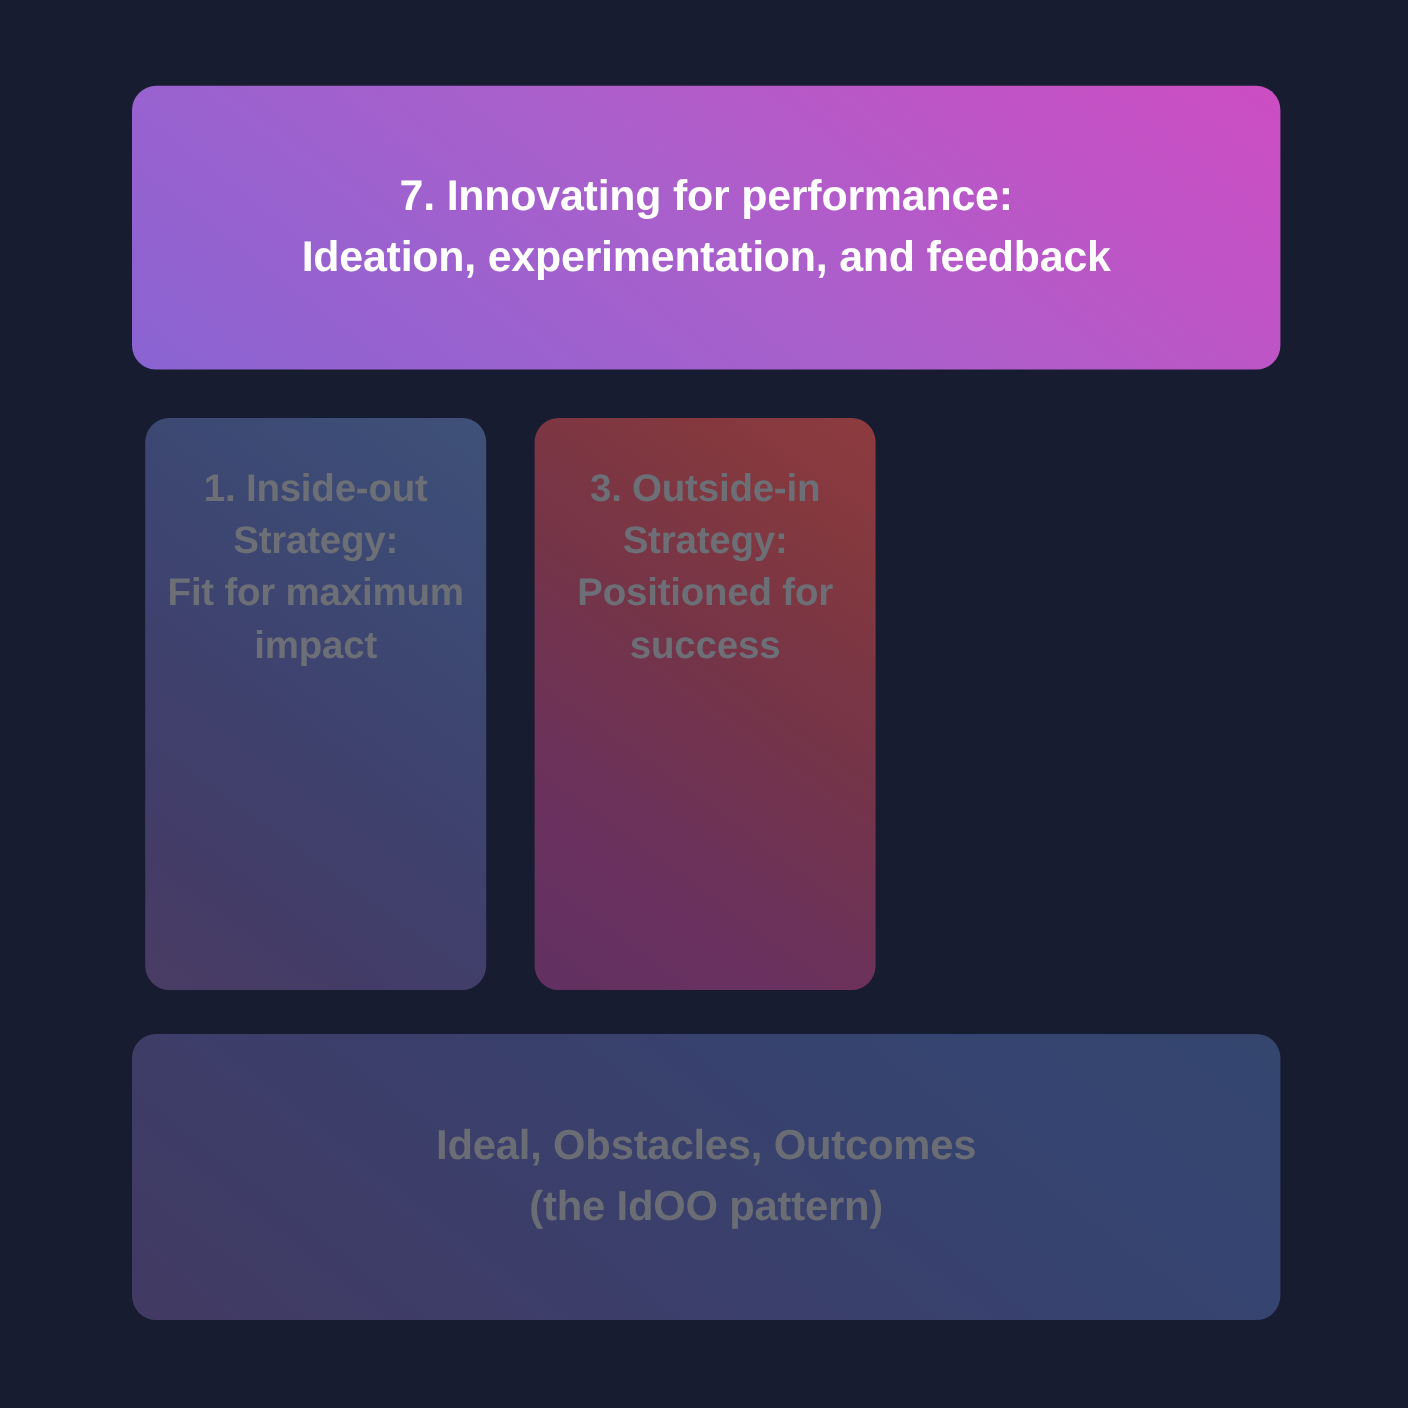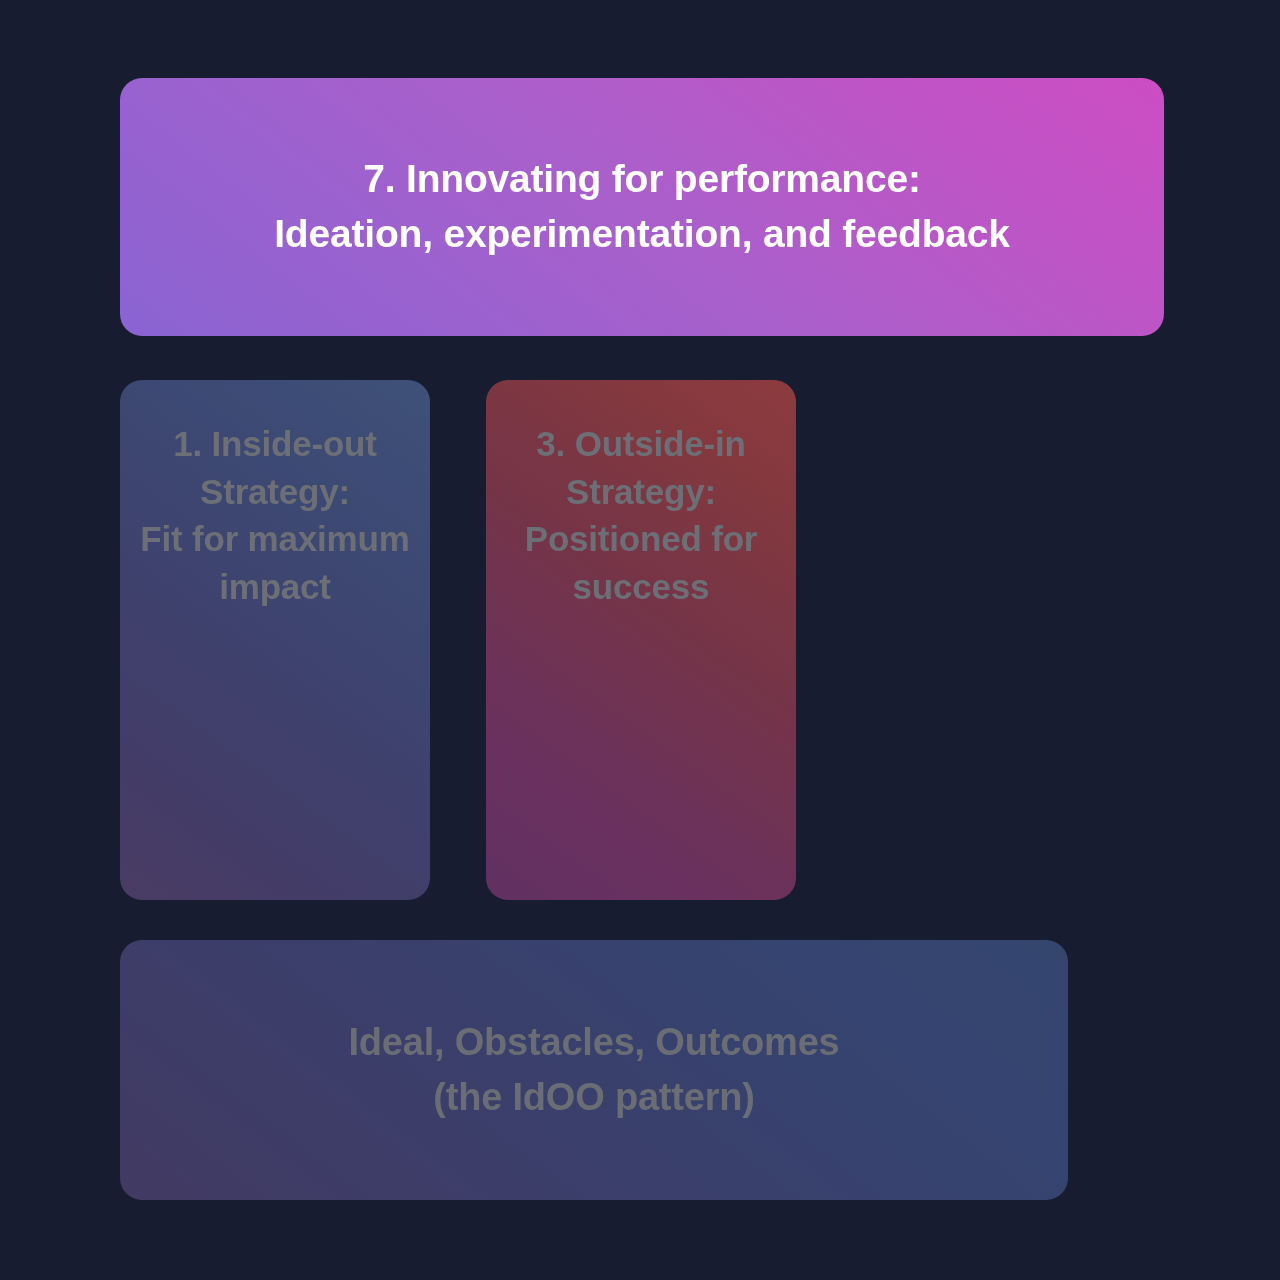--- a/index.html
+++ b/index.html
@@ -69,39 +69,39 @@
     padding-top: 40px;
   }
 
   .card-col .card-text {
     font-size: 35px;
     line-height: 1.36;
     color: #6d6f77;
   }
 
   .card-col-1 {
-    left: 120px;
+    left: 132px;
     background: linear-gradient(36deg, #4a3c64 0%, #423c68 22%, #3e436f 52%, #3c4a74 78%, #3f5179 100%);
   }
 
   .card-col-2 {
     left: 486px;
     background: linear-gradient(36deg, #613161 0%, #6a3160 22%, #743448 55%, #82383f 80%, #8d3b3e 100%);
   }
 
   .card-col-3 {
     left: 852px;
     background: linear-gradient(36deg, #413364 0%, #4a3466 24%, #5a376c 54%, #673a70 80%, #6e3b73 100%);
   }
 
   
   .card-foot {
     left: 120px;
     top: 940px;
-    width: 948px;
+    width: 1044px;
     height: 260px;
     background: linear-gradient(38deg, #423a63 0%, #3d3d68 24%, #39406c 52%, #354470 78%, #34466e 100%);
     align-items: center;
   }
 
   .card-foot .card-text {
     font-size: 38px;
     line-height: 1.45;
     color: #6b6d75;
   }

